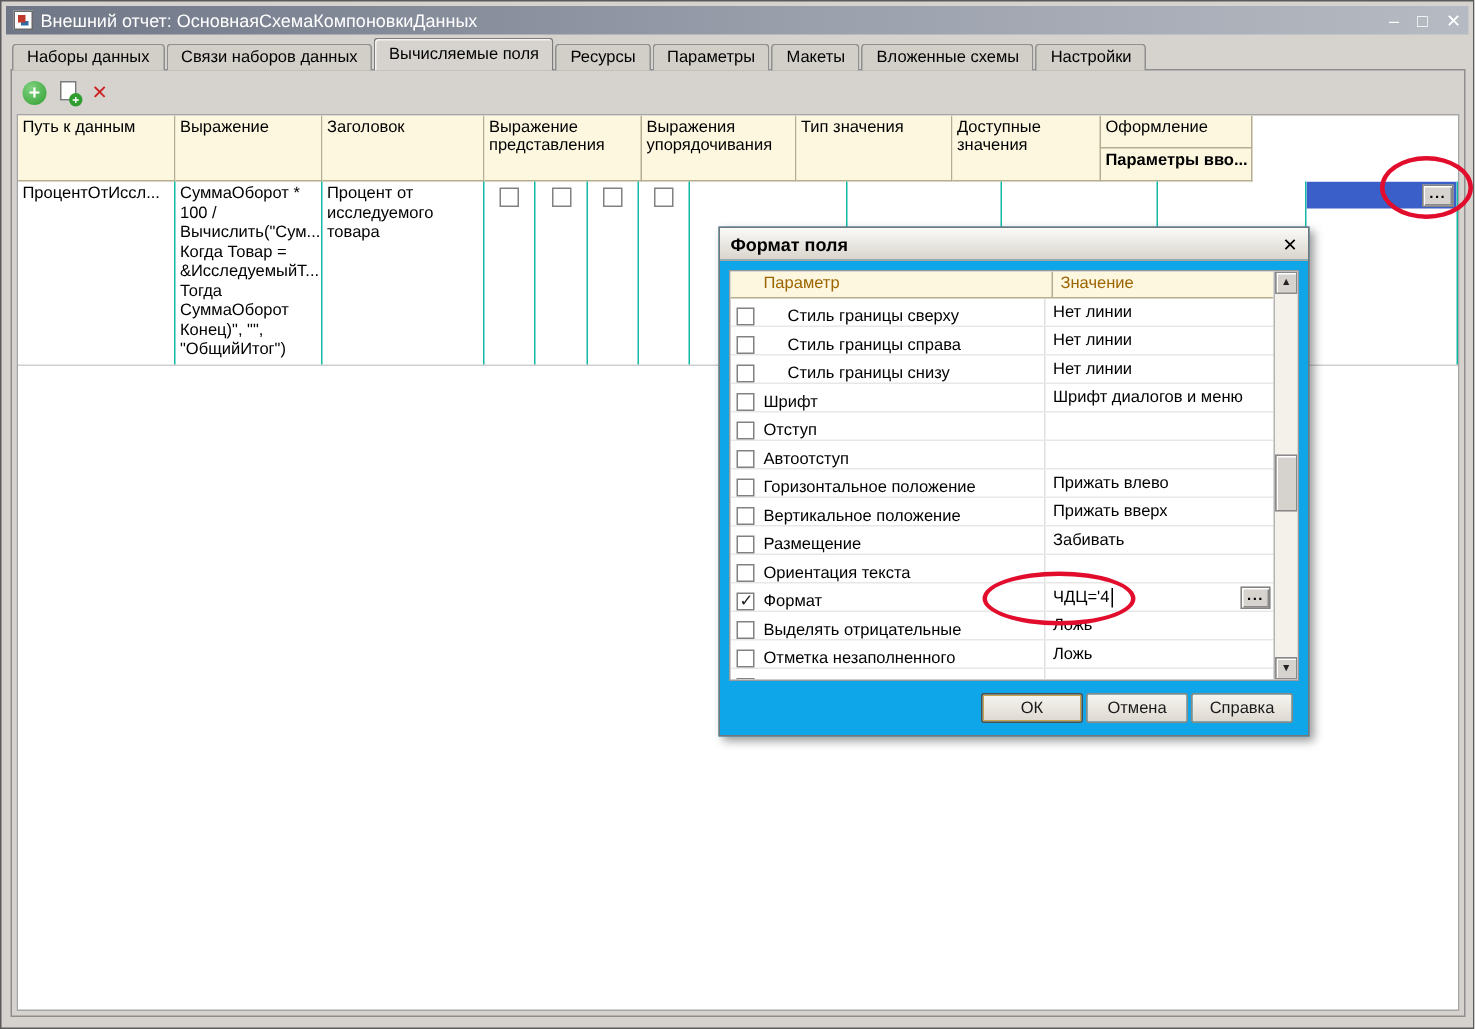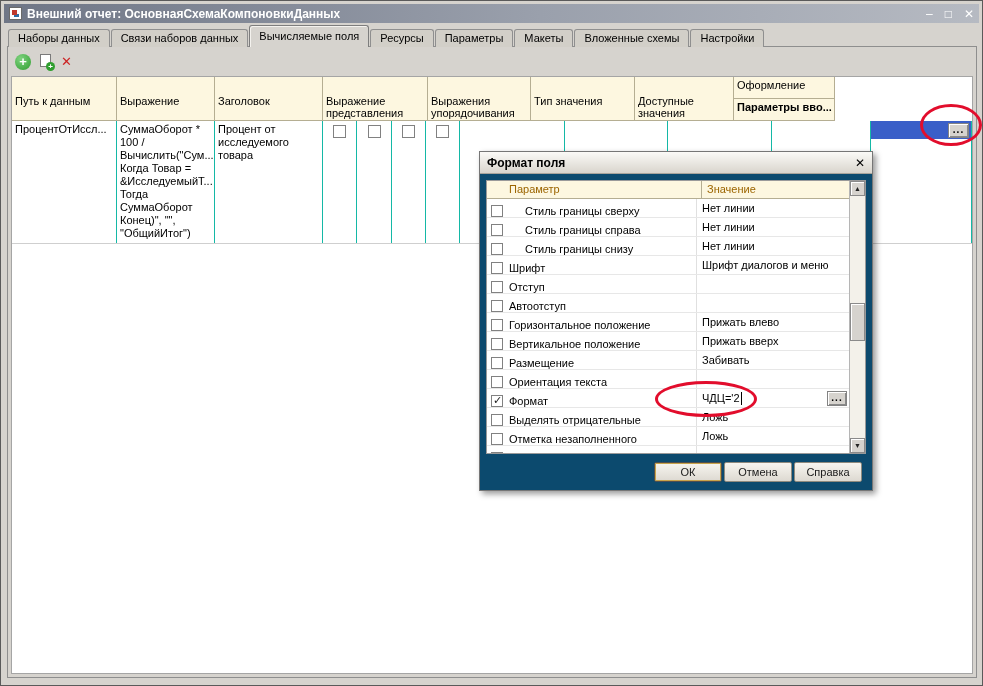--- a/index.html
+++ b/index.html
@@ -10,21 +10,21 @@
             border:1px solid #5a5a5a; overflow:hidden; }
 
   
   .titlebar { position:absolute; left:3px; top:3px; right:3px; height:19px;
               background:linear-gradient(90deg,#6f7686,#9aa0ac 55%,#b6bac2);
               color:#fff; display:flex; align-items:center; padding:0 5px; }
   .app-icon { width:13px; height:13px; margin-right:5px; background:#fff;
               border:1px solid #6a6a6a; position:relative; flex:0 0 auto; }
   .app-icon::after { content:""; position:absolute; left:2px; top:2px; width:5px; height:5px; background:#c0392b; }
   .app-icon::before { content:""; position:absolute; right:2px; bottom:2px; width:5px; height:3px; background:#2e6da4; }
-  .title-text { font-size:12px; font-weight:bold; white-space:nowrap; overflow:hidden; }
+  .title-text { font-size:12px; font-weight:normal; white-space:nowrap; overflow:hidden; }
   .win-controls { margin-left:auto; display:flex; gap:12px; align-items:center; font-size:12px; }
   .wbtn { cursor:default; line-height:1; }
 
   
   .tabstrip { position:absolute; left:7px; top:24px; height:22px; display:flex; align-items:flex-end; z-index:3; }
   .tab { height:18px; padding:2px 9px 0 9px; margin-right:1px; background:#d2cfc8;
          border:1px solid #8f8f8f; border-bottom:none; border-radius:3px 3px 0 0;
          white-space:nowrap; font-size:11px; }
   .tab.active { height:22px; padding-top:4px; background:#d6d3ce; border-color:#7d7d7d;
                 box-shadow:inset 1px 1px 0 #f4f2ee; position:relative; z-index:5; }
@@ -42,21 +42,21 @@
   .tb-plus-badge { position:absolute; right:-1px; bottom:-1px; width:9px; height:9px; border-radius:50%;
                    background:#2f9e2f; color:#fff; font-size:8px; line-height:9px; text-align:center; font-weight:bold; }
   .tb-del { color:#cc2222; font-weight:bold; font-size:13px; line-height:16px; }
 
   
   .grid { position:absolute; left:3px; top:29px; right:3px; bottom:3px; background:#fff;
           border:1px solid #a5a5a5; overflow:hidden; }
   .grid-header { display:flex; height:44px; }
   .gh-cell, .gh-group { background:#fdf7e0; border-right:1px solid #b5ae92; border-bottom:1px solid #b5ae92;
                         flex:0 0 auto; overflow:hidden; }
-  .gh-cell { padding:18px 3px; }
+  .gh-cell { padding:2px 3px; }
   .gh-top { height:22px; padding:2px 3px; border-bottom:1px solid #b5ae92; white-space:nowrap; overflow:hidden; }
   .gh-subrow { display:flex; height:21px; }
   .gh-sub { flex:0 0 auto; padding:2px 2px; border-right:1px solid #b5ae92; overflow:hidden; white-space:nowrap; }
   .gh-sub:last-child { border-right:none; }
   .gh-sub-wide { padding:2px 3px; white-space:nowrap; overflow:hidden;font-weight:bold; }
 
   .grid-row { display:flex; height:123px; border-bottom:1px solid #cfcfcf; }
   .cell { flex:0 0 auto; border-right:1px solid #14b8a6; padding:2px 3px; overflow:hidden; line-height:13px; }
   .pre { white-space:pre-line; }
   .cb-cell { display:flex; justify-content:center; align-items:flex-start; padding-top:4px; }
@@ -66,21 +66,21 @@
   .checkbox .chk { position:absolute; left:1px; top:-2px; font-style:normal; font-size:11px; font-weight:bold; color:#1a1a1a; }
 
   .appearance-cell { padding:0; }
   .sel-band { height:18px; background:#3a5fc8; display:flex; align-items:center; justify-content:flex-end; padding-right:2px; }
   .ellipsis-btn { width:21px; height:15px; background:#d6d3ce; border:1px solid #838383;
                   box-shadow:inset 1px 1px 0 #fff, inset -1px -1px 0 #8a8a8a;
                   font-size:10px; font-weight:bold; line-height:10px; letter-spacing:1px;
                   font-family:"Liberation Sans",sans-serif; }
 
   
-  .dialog { position:absolute; left:478px; top:150px; width:394px; height:340px; background:#0c4a6e;
+  .dialog { position:absolute; left:478px; top:150px; width:394px; height:340px; background:#0ea5e9;
             border:1px solid #767676; box-shadow:3px 3px 6px rgba(0,0,0,.4); z-index:10; }
   .dlg-title { height:22px; display:flex; align-items:center; padding:0 7px;
                background:linear-gradient(180deg,#fbfaf7,#d9d5cd); border-bottom:1px solid #a9a49b;
                font-size:12px; font-weight:bold; }
   .dlg-close { margin-left:auto; font-size:12px; font-weight:bold; line-height:1; }
 
   .ptable { position:absolute; left:6px; top:28px; right:6px; bottom:36px; background:#fff;
             border:1px solid #9a9a9a; overflow:hidden; }
   .ptable-inner { position:absolute; left:0; top:0; right:16px; bottom:0; overflow:hidden; }
   .phead { display:flex; height:18px; background:#fdf7e0; border-bottom:1px solid #b5ae92; color:#9c6500; }
@@ -270,21 +270,21 @@
           <span class="checkbox"></span>
           <span class="pname">Ориентация текста</span>
           <span class="pval"></span>
         </div>
         <div class="prow">
           <span class="checkbox">
               <i class="chk">✓</i>
             </span>
           <span class="pname">Формат</span>
           <span class="pval">
-            <span>ЧДЦ='2</span>
+            <span>ЧДЦ='4</span>
             <span class="caret"></span>
             <button class="ellipsis-btn">...</button>
           </span>
         </div>
         <div class="prow">
           <span class="checkbox"></span>
           <span class="pname">Выделять отрицательные</span>
           <span class="pval">Ложь</span>
         </div>
         <div class="prow">

